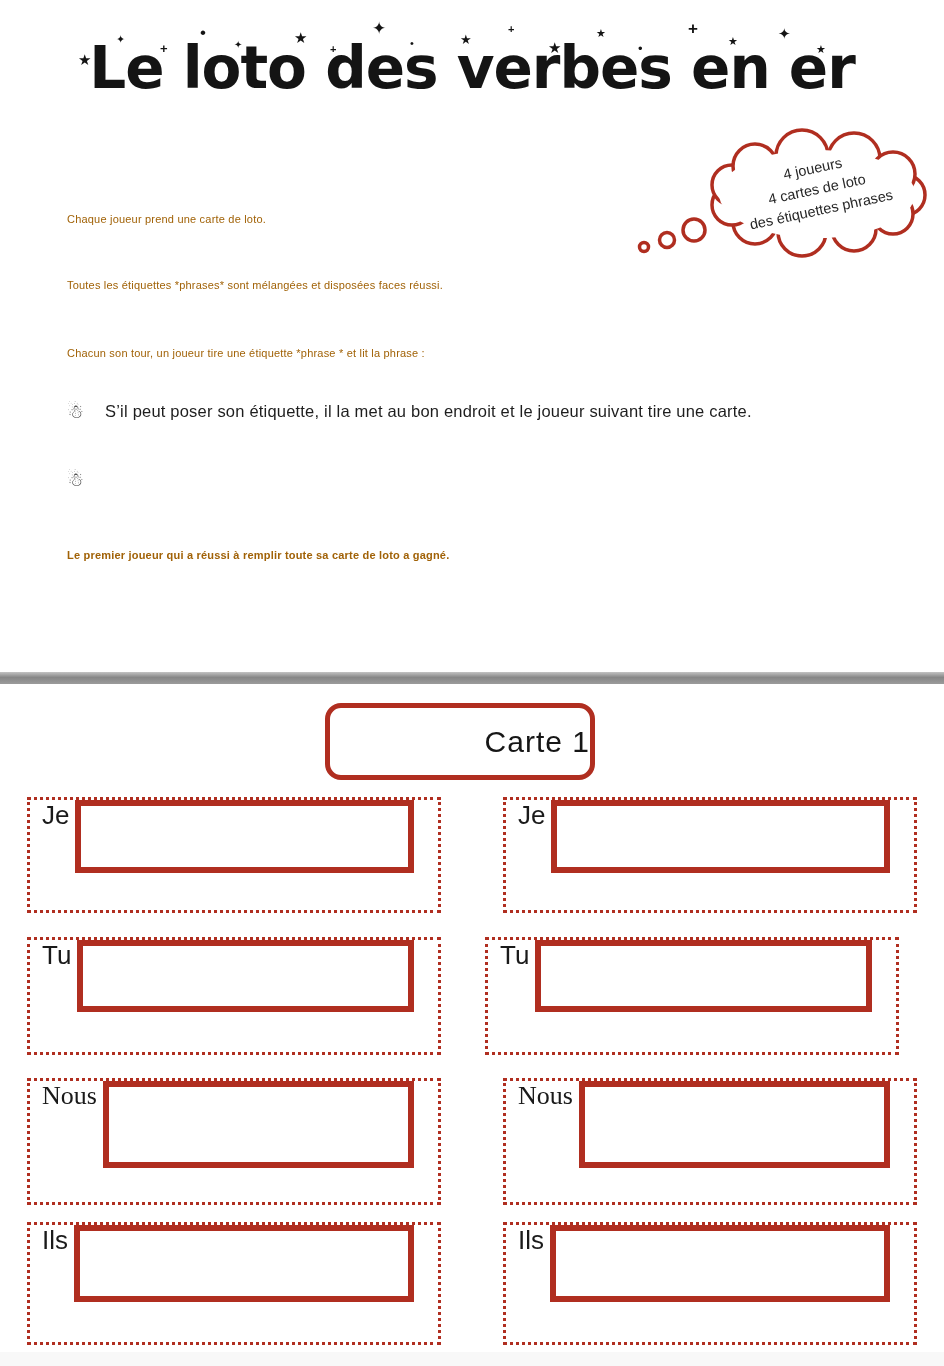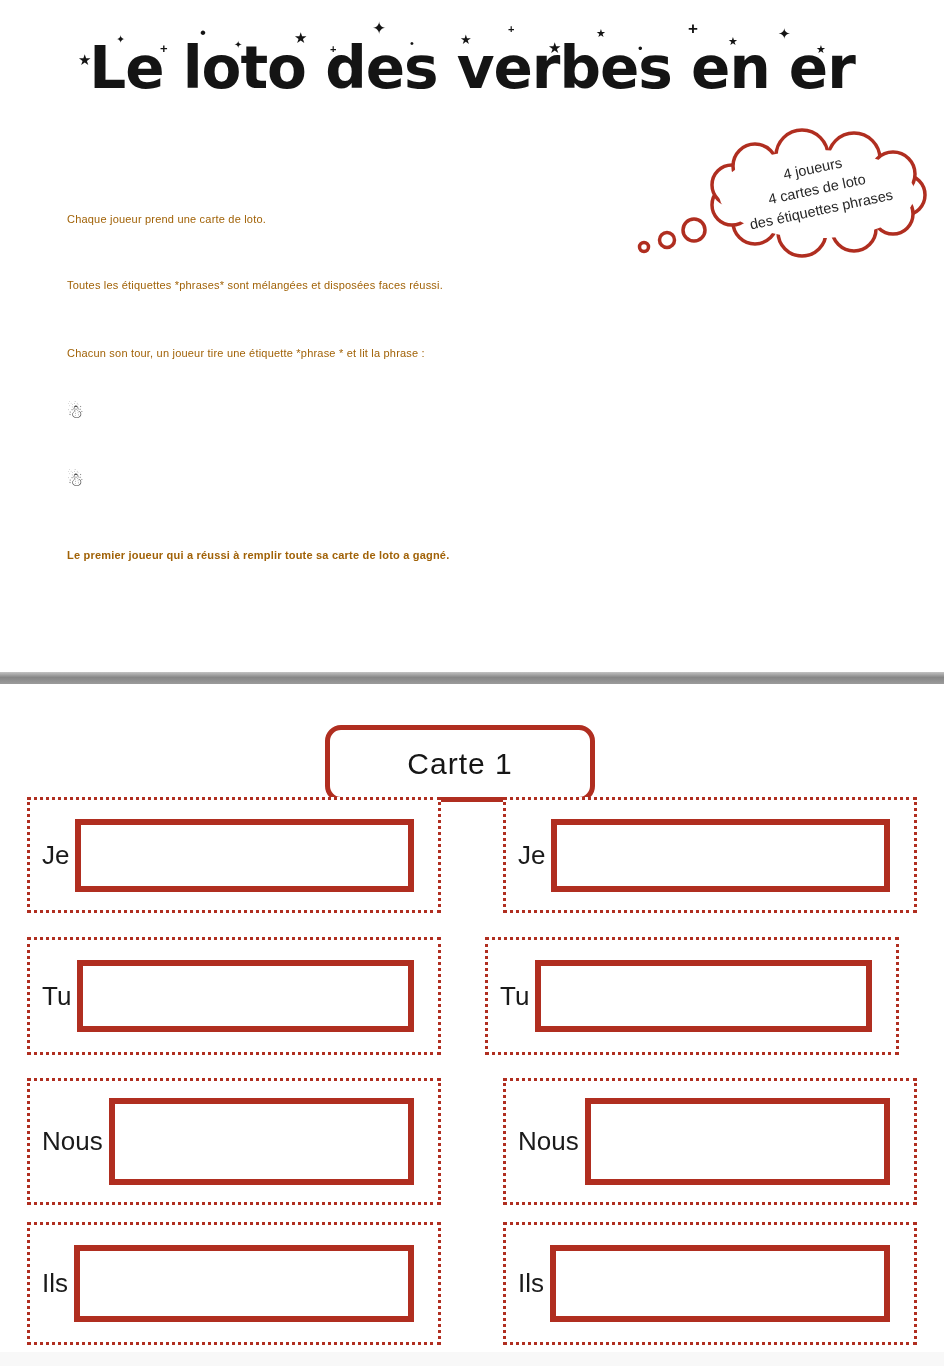--- a/index.html
+++ b/index.html
@@ -46,32 +46,32 @@
   .bubble-text{position:absolute;left:62px;top:30px;width:270px;text-align:center;
     transform:rotate(-12deg);font-size:14.5px;color:#262626;line-height:21px;}
 
   
   .page-divider{position:absolute;left:0;top:672px;width:944px;height:12px;
     background:linear-gradient(#c3c3c3,#878787 45%,#9b9b9b);}
   .page-bottom-edge{position:absolute;left:0;top:1352px;width:944px;height:14px;
     background:#f8f8f8;}
 
   
-  .card-title-box{position:absolute;left:325px;top:725px;width:260px;height:67px;
+  .card-title-box{position:absolute;left:325px;top:703px;width:260px;height:67px;
     border:5px solid #b02e20;border-radius:16px;display:flex;align-items:center;
-    justify-content:center;background:#fff;}
+    justify-content:flex-end;background:#fff;}
   .card-title{font-size:30px;color:#161616;letter-spacing:1px;}
 
   
   .grid{position:absolute;left:27px;top:797px;width:890px;}
   .grid-row{position:absolute;left:0;display:flex;gap:62px;}
   .r1{top:0;height:116px;} .r2{top:140px;height:118px;gap:44px;}
-  .r3{top:281px;height:127px;} .r4{top:425px;height:123px;}
+  .r3{top:281px;height:127px;font-family:Liberation Serif, serif;} .r4{top:425px;height:123px;}
   .cell{width:414px;box-sizing:border-box;border:3px dotted #b02e20;
-    display:flex;align-items:center;padding:0 24px 0 12px;background:#fff;}
+    display:flex;align-items:flex-start;padding:0 24px 0 12px;background:#fff;}
   .pronoun{font-size:26px;color:#1a1a1a;margin-right:6px;flex:0 0 auto;}
   .answer-box{flex:1 1 auto;border:6px solid #b02e20;background:#fff;
     box-sizing:border-box;}
   .r1 .answer-box{height:73px;} .r2 .answer-box{height:72px;}
   .r3 .answer-box{height:87px;} .r4 .answer-box{height:77px;}
 </style>
 </head>
 <body>
 
 <div class="title-wrap">
@@ -124,20 +124,21 @@
     <div>des étiquettes phrases</div>
   </div>
 </div>
 
 <p class="para p1">Chaque joueur prend une carte de loto.</p>
 <p class="para p2">Toutes les étiquettes *phrases* sont mélangées et disposées faces réussi.</p>
 <p class="para p3">Chacun son tour, un joueur tire une étiquette *phrase * et lit la phrase :</p>
 
 <div class="bullet-row b1">
   <span class="bullet-icon"></span>
+  <span class="bullet-text">S’il peut poser son étiquette, il la met au bon endroit et le joueur suivant tire une carte.</span>
 </div>
 <div class="bullet-row b2">
   <span class="bullet-icon"></span>
 </div>
 
 <p class="para p4">Le premier joueur qui a réussi à remplir toute sa carte de loto a gagné.</p>
 
 <div class="page-divider"></div>
 
 <div class="card-title-box">

